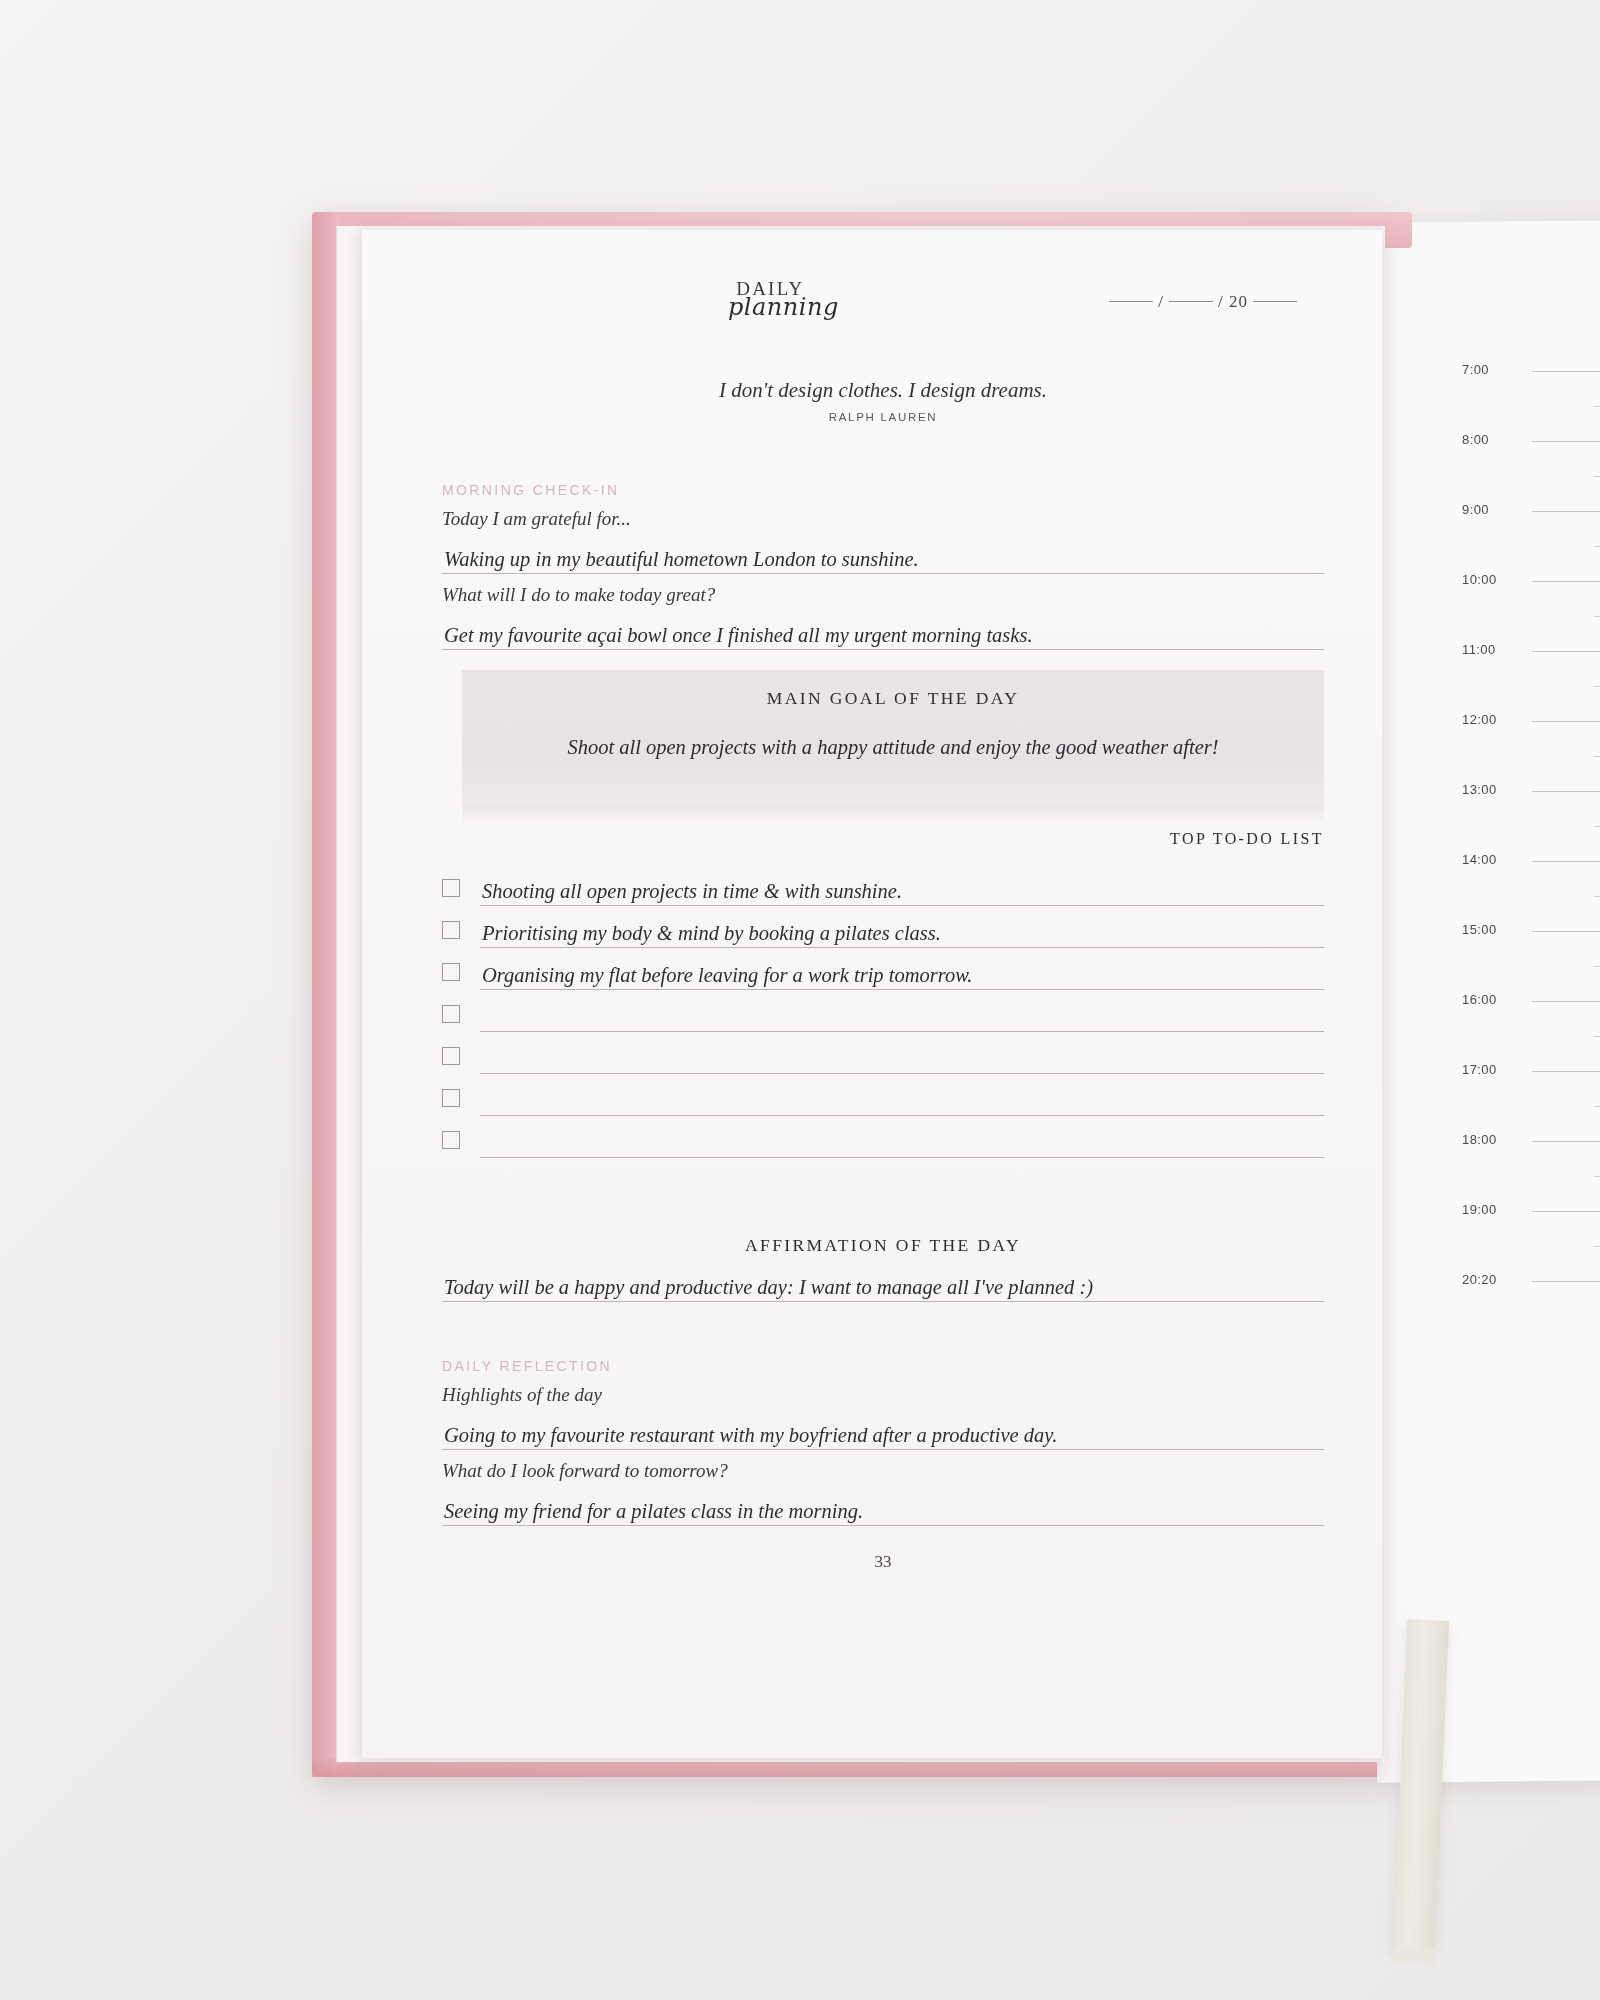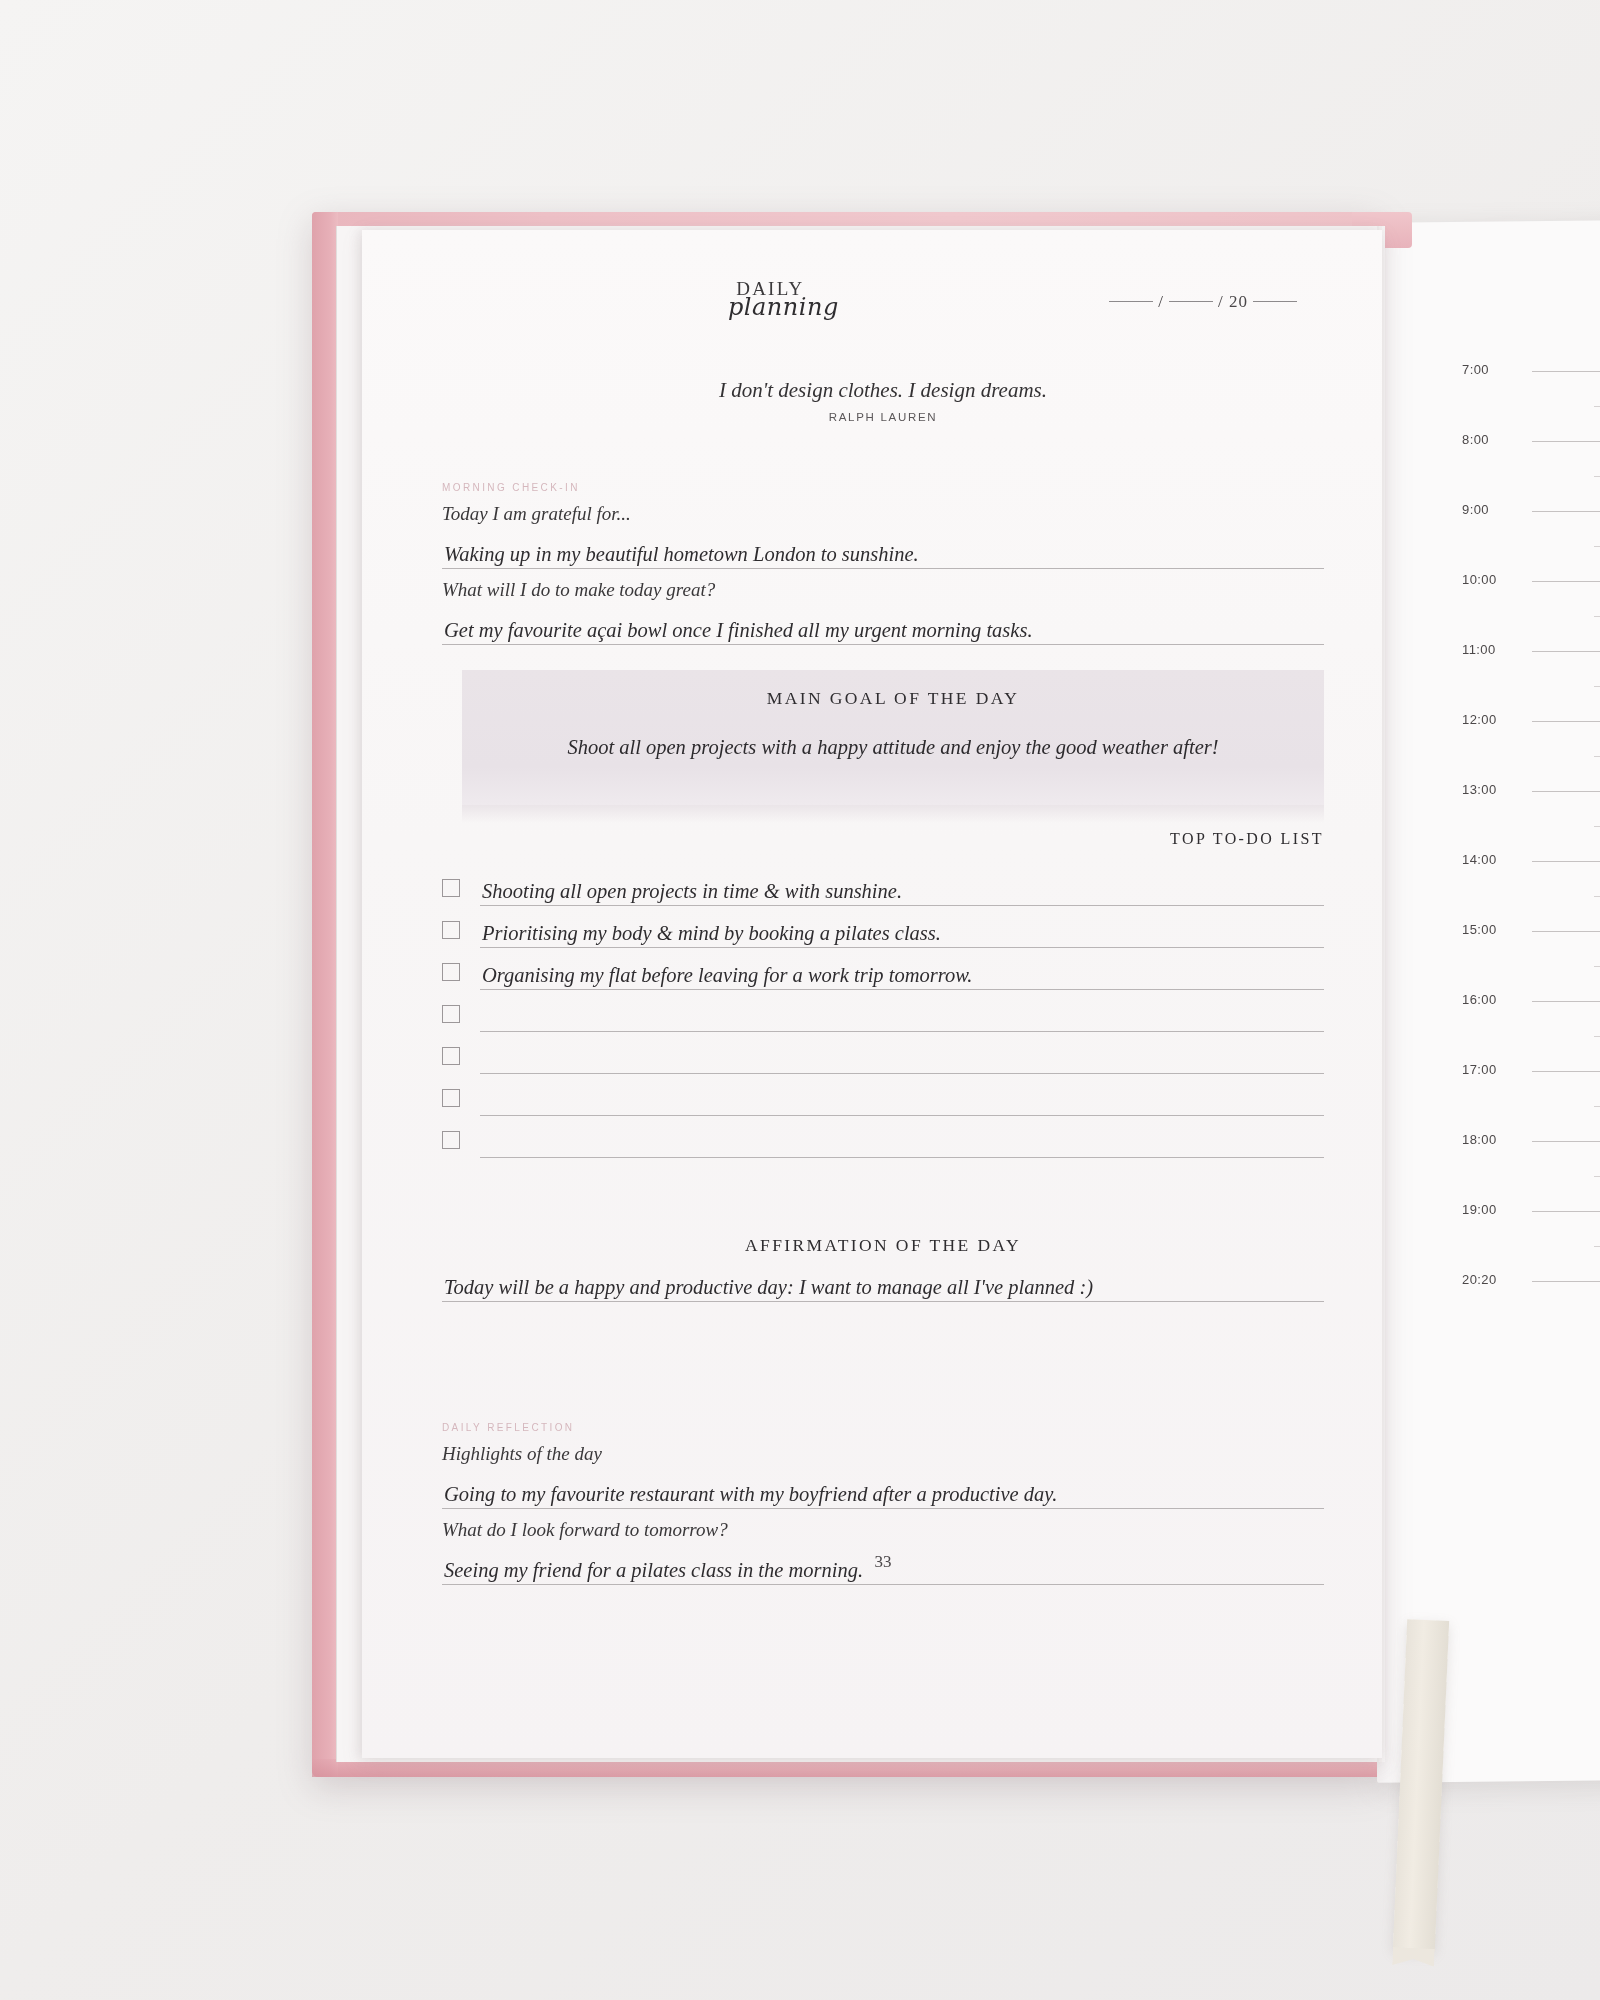--- a/index.html
+++ b/index.html
@@ -166,21 +166,21 @@
     margin-top: 8px;
     font-family: "Liberation Sans", sans-serif;
     font-size: 11.5px;
     letter-spacing: 1.7px;
     color: #5b5759;
   }
 
   
   .section-label {
     font-family: "Liberation Sans", sans-serif;
-    font-size: 10px;
+    font-size: 14px;
     letter-spacing: 2.4px;
     color: #d5b7bd;
     text-transform: uppercase;
   }
   .prompt {
     font-style: italic;
     font-size: 19px;
     color: #3a383a;
     margin-top: 10px;
   }
@@ -290,21 +290,21 @@
   
   .affirm { position: absolute; top: 1005px; left: 0; right: 0; }
   .affirm-title {
     text-align: center;
     font-size: 17.5px;
     letter-spacing: 2.4px;
     color: #2f2d30;
   }
 
   
-  .reflect { position: absolute; top: 1192px; left: 0; right: 0; }
+  .reflect { position: absolute; top: 1128px; left: 0; right: 0; }
 
   .page-number {
     position: absolute;
     top: 1322px;
     left: 0;
     right: 0;
     text-align: center;
     font-size: 17px;
     color: #4b4749;
   }

